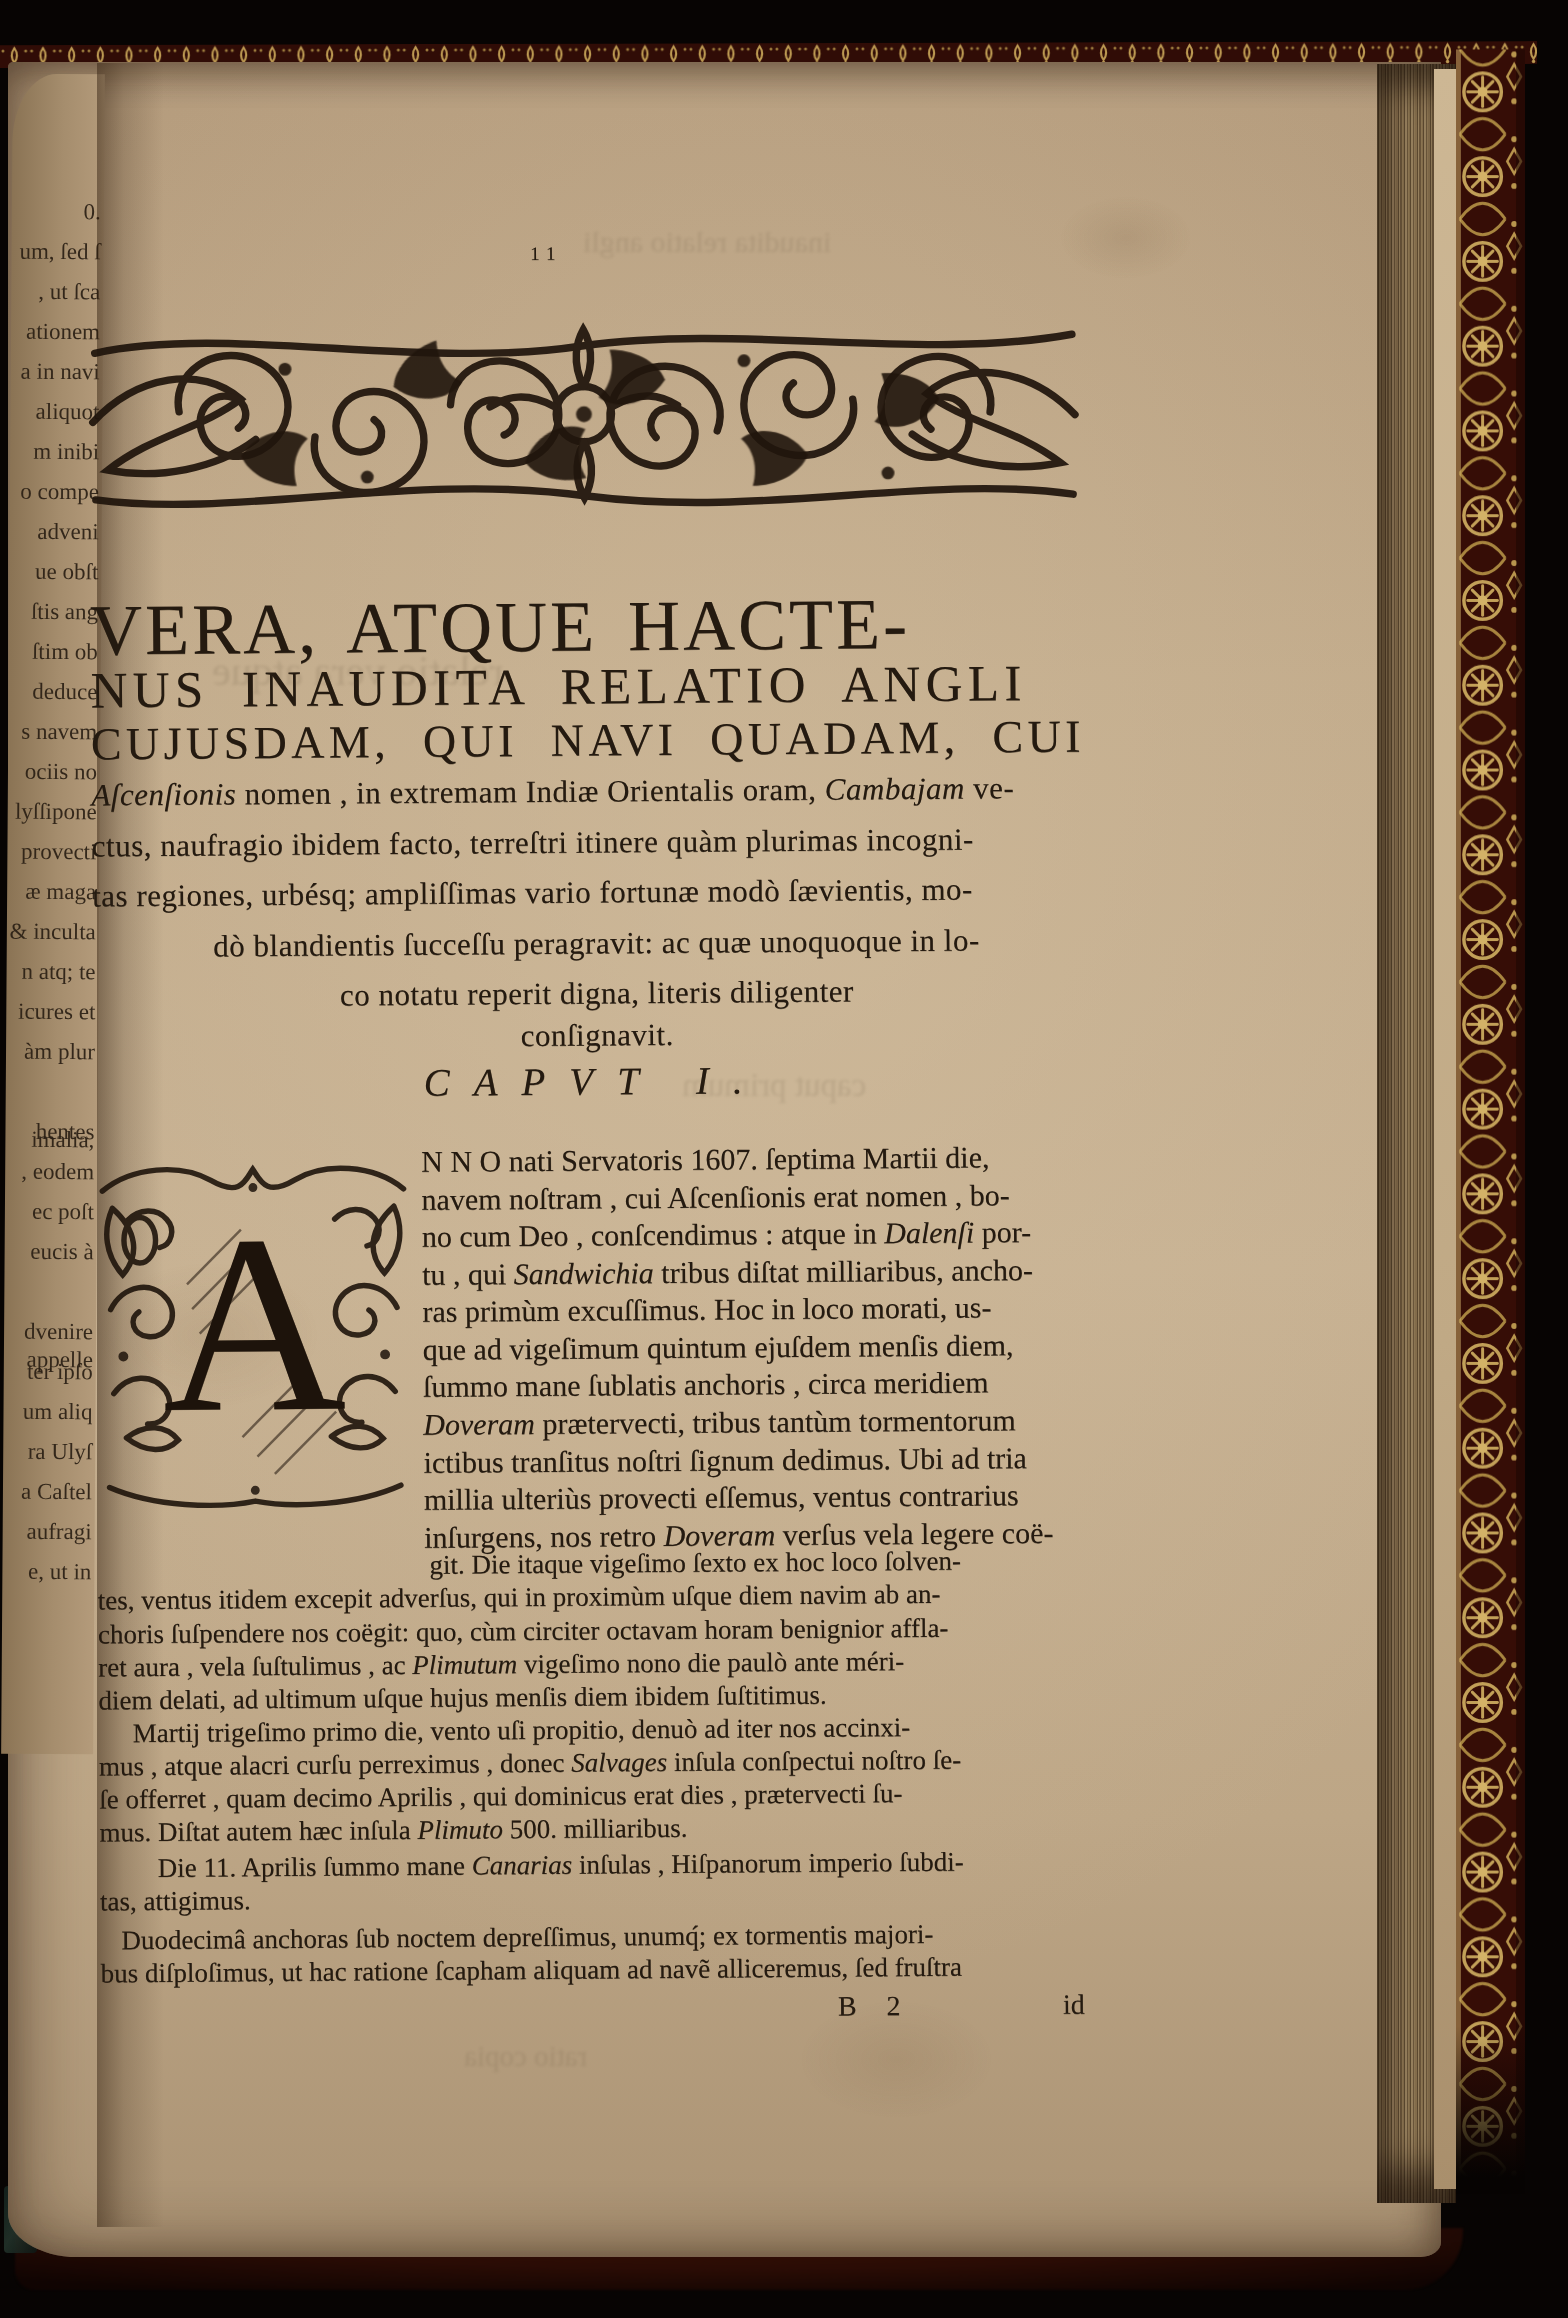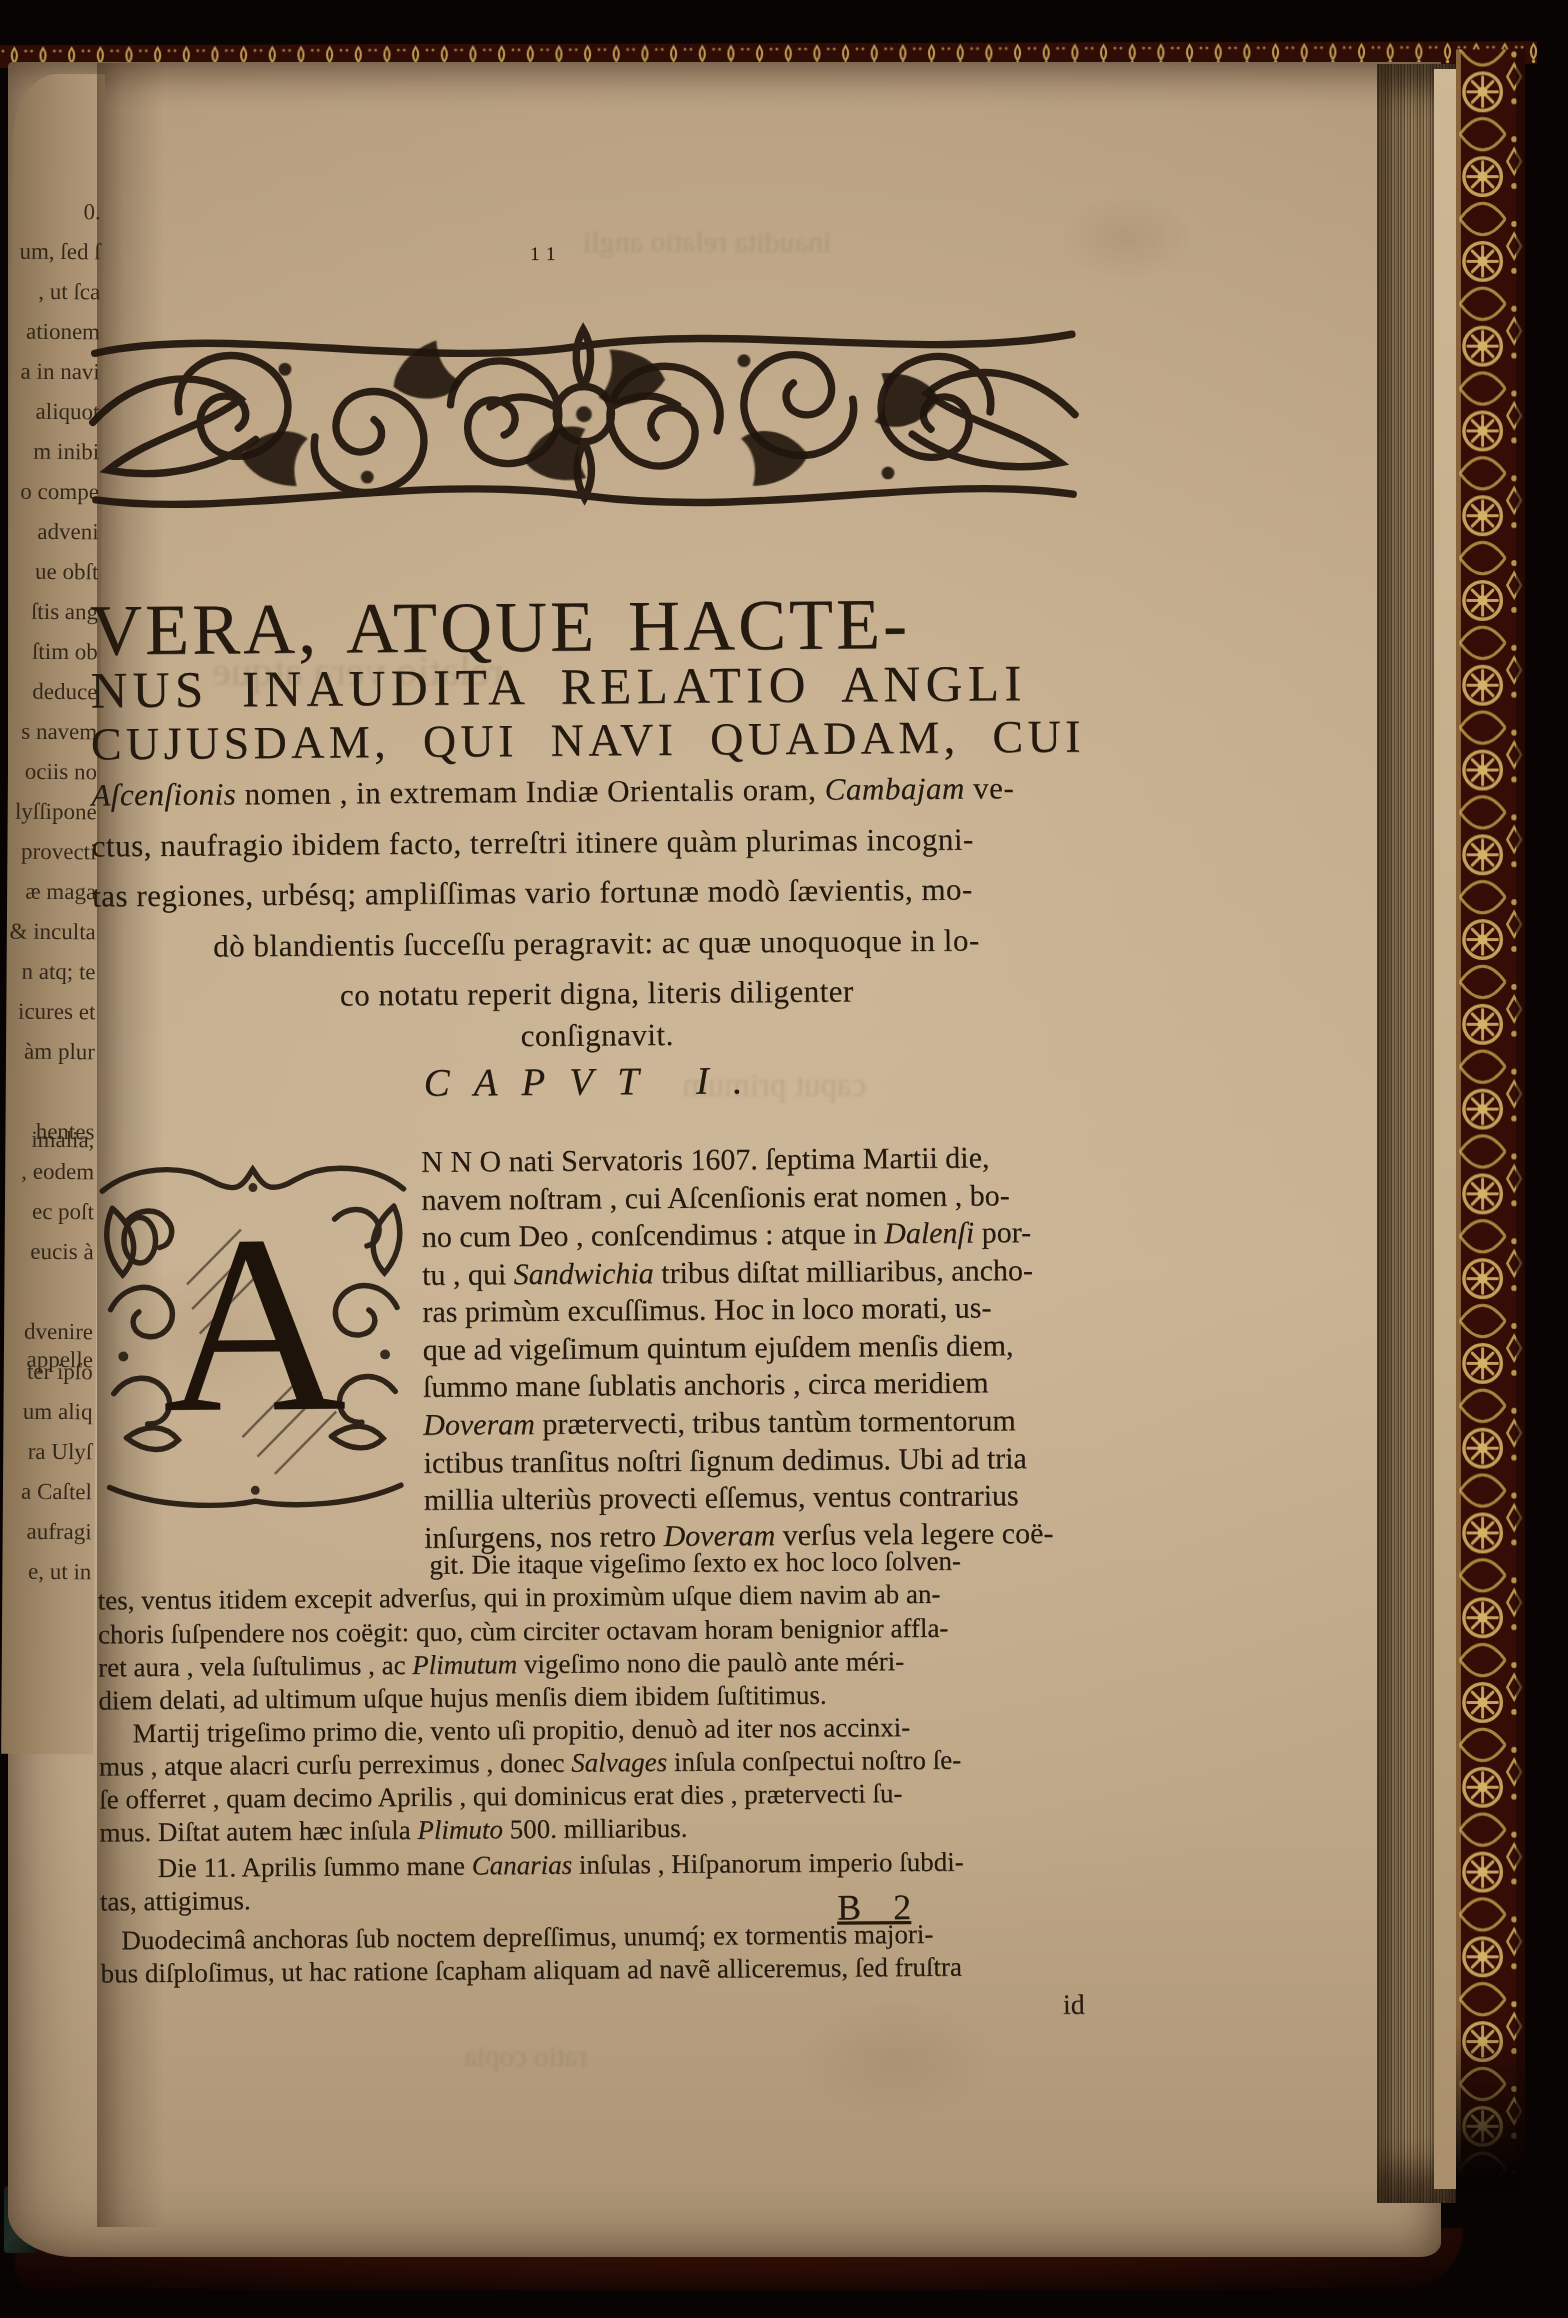--- a/index.html
+++ b/index.html
@@ -51,21 +51,21 @@
   .t-lg2{font-size:46px;letter-spacing:4.4px;word-spacing:17px;}
   .t-md {font-size:31px;letter-spacing:0.5px;}
   .t-c  {text-align:center;white-space:normal;}
   .caput{position:absolute;left:94px;top:1062px;width:1003px;text-align:center;
          font-style:italic;font-size:39px;letter-spacing:24px;}
   .dropcap{position:absolute;left:92px;top:1161px;width:321px;height:354px;}
   .dropcap-letter{position:absolute;left:0;right:0;top:37px;text-align:center;
          font-size:254px;line-height:1;color:#1d130b;}
   .b-line{position:absolute;left:421px;white-space:nowrap;font-size:30px;}
   .f-line{position:absolute;left:94px;white-space:nowrap;font-size:27px;}
-  .sig{position:absolute;left:831px;top:1892px;font-size:36px;word-spacing:23px;text-decoration:underline;}
+  .sig{position:absolute;left:831px;top:1996px;font-size:28px;word-spacing:23px;}
   .catch{position:absolute;left:1056px;top:1996px;font-size:28px;}
   .frag{position:absolute;right:3px;white-space:nowrap;font-size:23px;color:#2a1f14;opacity:.92;}
   .ghost{position:absolute;transform:scaleX(-1);filter:blur(1.5px);opacity:.13;color:#473823;
          white-space:nowrap;font-size:33px;}
   i{font-style:italic;}
 </style>
 </head>
 <body>
 
 <div class="scene">

